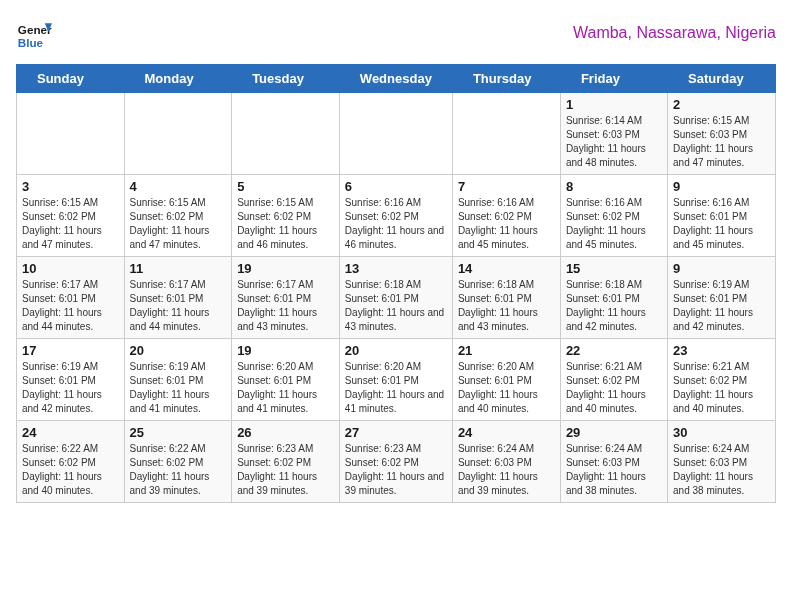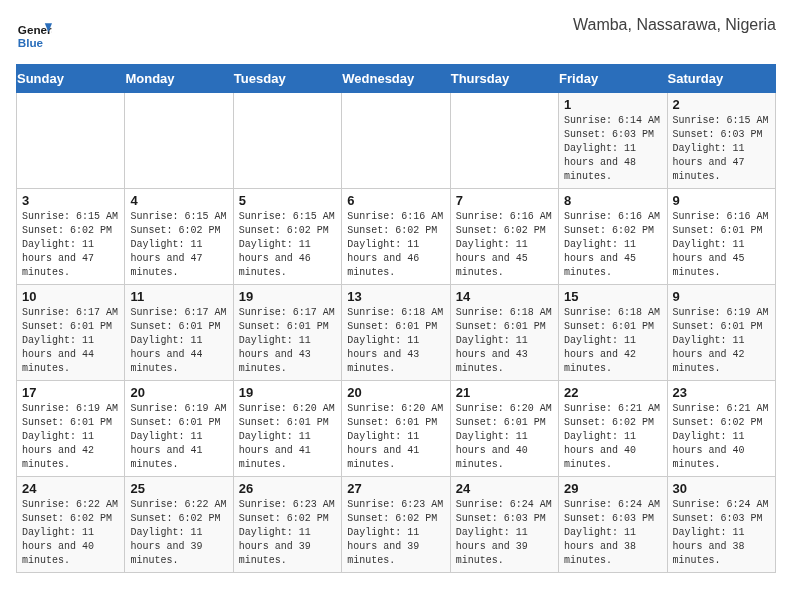--- a/index.html
+++ b/index.html
@@ -28,33 +28,34 @@
     .title-block {
       text-align: right;
     }
     .month-title {
       font-size: 36px;
       font-weight: normal;
       color: #1a1a1a;
     }
     .location-title {
       font-size: 16px;
-      color: #404040;
+      color: #a21caf;
+      margin-top: 8px;
     }
     .calendar {
       width: 100%;
       border-collapse: collapse;
       border: 1px solid #ccc;
     }
     .calendar th {
       background-color: #2a6ebb;
       color: #fff;
       font-size: 13px;
       font-weight: bold;
-      padding: 6px 0;
+      padding: 6px 20px;
       text-align: left;
       border: 1px solid #2a6ebb;
     }
     .calendar td {
       vertical-align: top;
       border: 1px solid #ccc;
       padding: 4px 5px;
       width: calc(100% / 7);
       min-height: 80px;
       background: #fff;
@@ -69,21 +70,20 @@
       font-size: 13px;
       font-weight: bold;
       color: #1a1a1a;
       display: block;
       margin-bottom: 2px;
     }
     .day-info {
       font-size: 10px;
       color: #333;
       line-height: 1.4;
-      font-family: Liberation Mono, monospace;
     }
     .empty-cell {
       background: #fff !important;
     }
   </style>
 </head>
 <body>
 
 <div class="header">
   <div class="logo">

